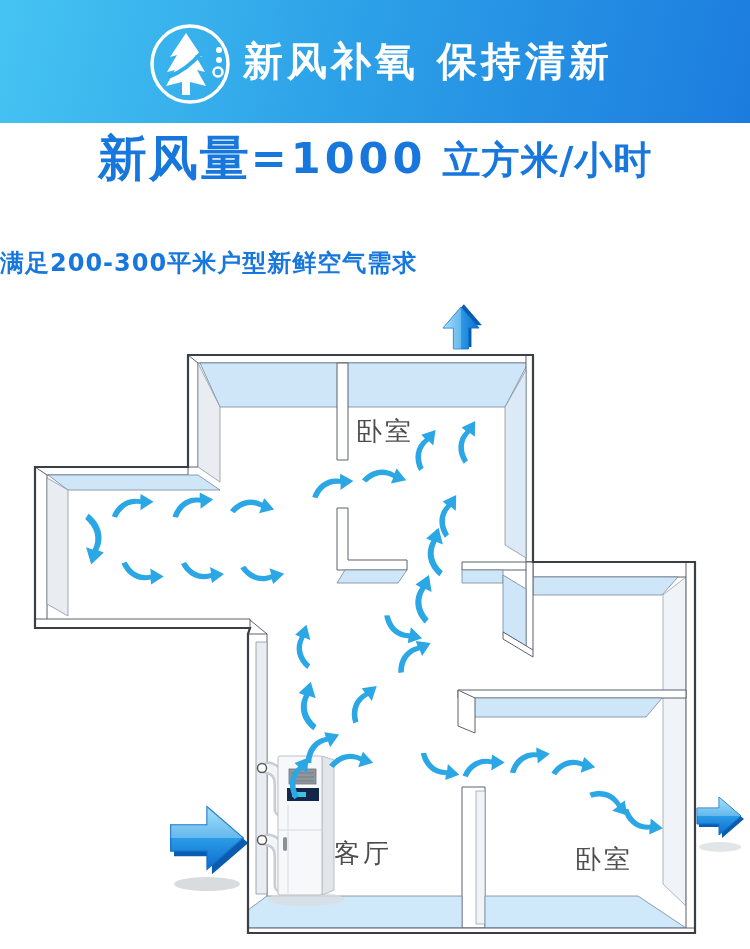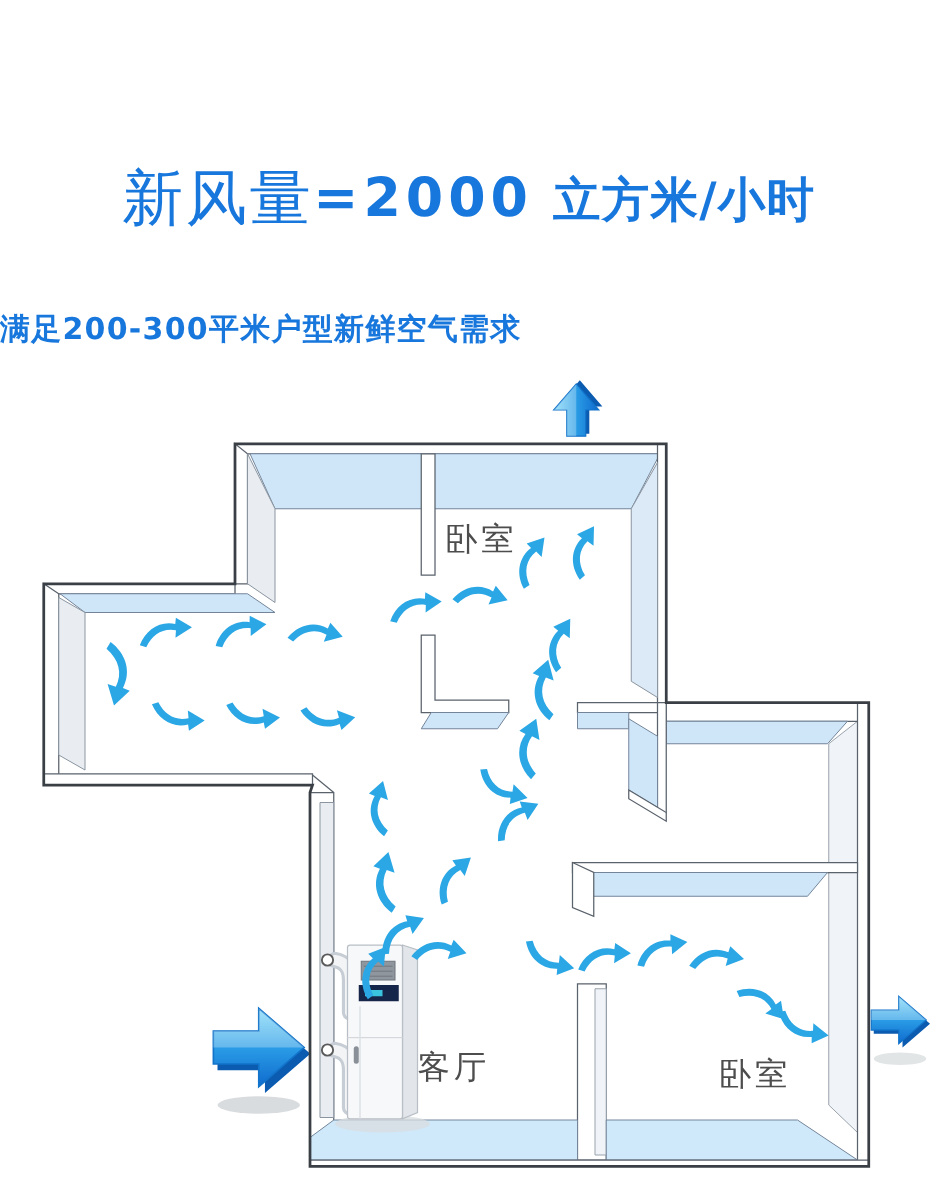--- a/index.html
+++ b/index.html
@@ -6,21 +6,21 @@
   .page{position:relative;width:750px;height:949px;overflow:hidden;background:#fff;
         font-family:"DejaVu Sans","Liberation Sans",sans-serif;}
   
   .banner{position:absolute;left:0;top:0;width:750px;height:123px;
           background:linear-gradient(103deg,#46c4f2 0%,#2da2e8 45%,#1c7cde 100%);}
   .banner-icon{position:absolute;left:146px;top:19px;}
   .banner-title{position:absolute;left:243px;top:0;height:123px;line-height:123px;
                 color:#ffffff;font-size:40px;font-weight:bold;letter-spacing:4px;white-space:nowrap;}
   
   .headline{position:absolute;left:0;top:126px;width:750px;text-align:center;color:#1877dc;white-space:nowrap;}
-  .headline .hl-prefix{font-size:49px;font-weight:normal;letter-spacing:2px;vertical-align:baseline;}
+  .headline .hl-prefix{font-size:49px;font-weight:bold;letter-spacing:2px;vertical-align:baseline;}
   .headline .hl-value{font-size:43px;font-weight:bold;letter-spacing:4px;vertical-align:2px;}
   .headline .hl-unit{font-size:38px;font-weight:600;letter-spacing:1px;vertical-align:2px;margin-left:16px;}
   .subheadline{position:absolute;left:0;top:247px;width:750px;
                color:#1877dc;font-size:24px;font-weight:600;letter-spacing:1px;}
   
   .plan{position:absolute;left:0;top:0;width:750px;height:949px;}
   .plan text{font-family:"DejaVu Sans","Liberation Sans",sans-serif;fill:#4d4d4d;
              font-size:26px;letter-spacing:3px;}
   .wall{fill:#ffffff;stroke:#5a626c;stroke-width:1;}
   .face-blue{fill:#cfe6f8;stroke:#74859a;stroke-width:0.8;}
@@ -173,19 +173,30 @@
       <g transform="translate(719,816)">
         <path d="M-20,-5 H3 V-16 L25,3 L3,22 V11 H-20 Z" fill="#0b5bb0"></path>
         <path d="M-22,-8 H0 V-19 L22,0 L0,19 V8 H-22 Z" fill="url(#agrad)" stroke="#1173c9" stroke-width="1"></path>
         <path d="M-22,-8 H0 V-19 L22,0 L-22,0 Z" fill="#ffffff" opacity="0.28"></path>
       </g>
     </g>
 
     <path d="M188,355 H533 V562 H695 V933 H248 V634 L250,628 H35 V467 H188 Z" fill="none" stroke="#3a3f45" stroke-width="2.2"></path>
   </svg>
 
+  <div class="banner">
+    <svg class="banner-icon" width="94" height="94" viewBox="0 0 94 94" xmlns="http://www.w3.org/2000/svg">
+      <circle cx="44" cy="45" r="38" fill="none" stroke="#ffffff" stroke-width="3.5"></circle>
+      <path d="M40,14 L56,38 L49,36 L59,53 L51,51 L60,67 L44,63 V76 H36 V63 L20,67 L29,51 L21,53 L31,36 L24,38 Z" fill="#ffffff"></path>
+      <path d="M22,58 Q40,52 56,33" stroke="#31aeec" stroke-width="4" fill="none"></path>
+      <circle cx="73" cy="31" r="3" fill="#ffffff"></circle>
+      <circle cx="73" cy="41" r="3" fill="#ffffff"></circle>
+      <circle cx="72" cy="53" r="4.5" fill="none" stroke="#ffffff" stroke-width="2.5"></circle>
+    </svg>
+    <div class="banner-title">新风补氧 保持清新</div>
+  </div>
 
   <div class="headline">
-    <span class="hl-prefix">新风量</span><span class="hl-value">=2000</span><span class="hl-unit">立方米/小时</span>
+    <span class="hl-prefix">新风量</span><span class="hl-value">=1000</span><span class="hl-unit">立方米/小时</span>
   </div>
   <div class="subheadline">满足200-300平米户型新鲜空气需求</div>
 
 </div>
 
 </body></html>

